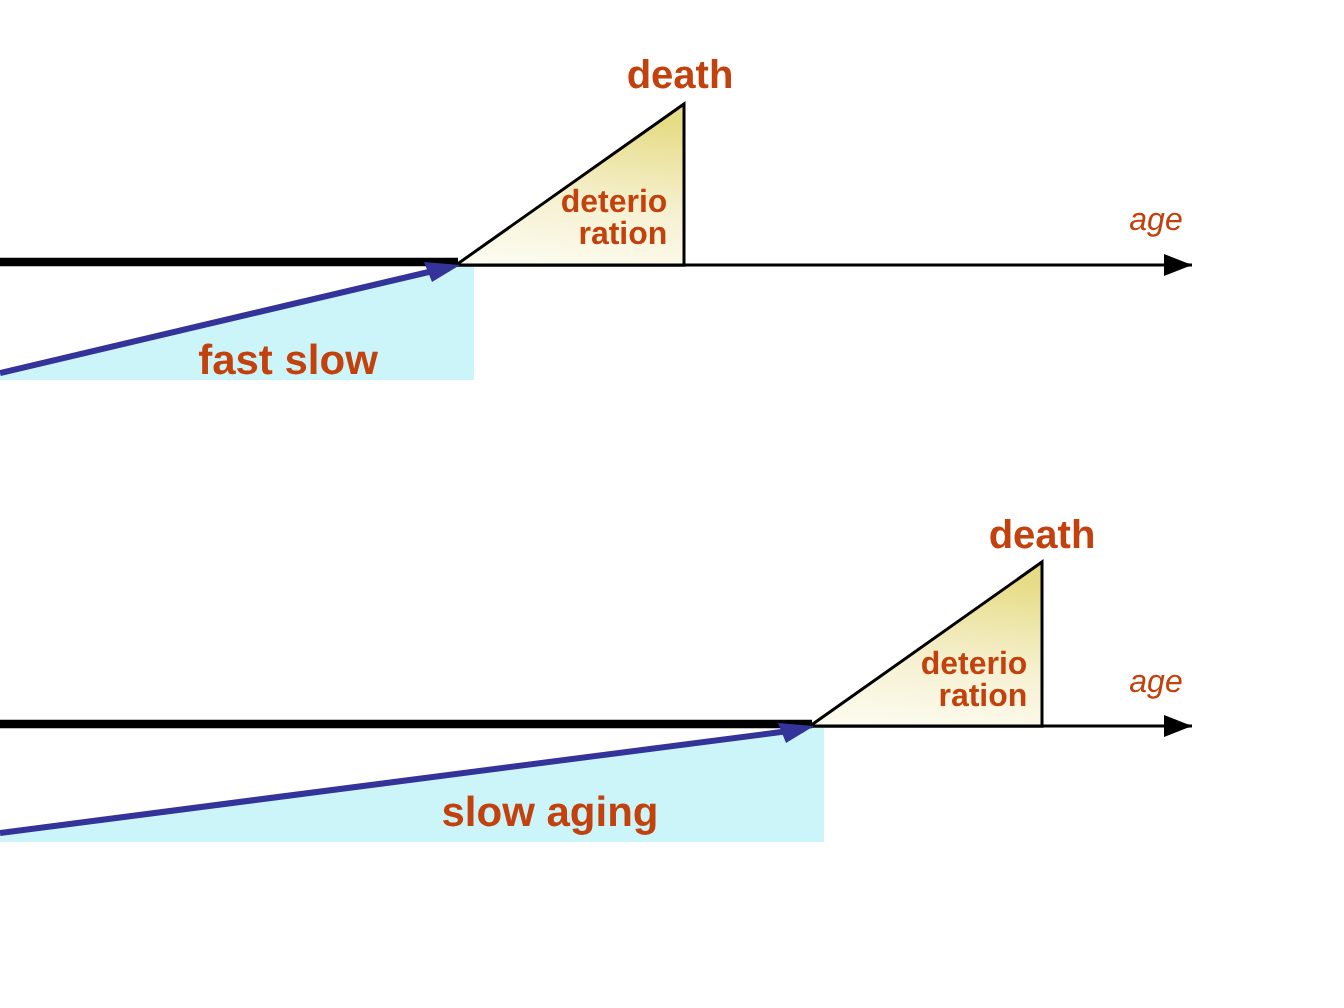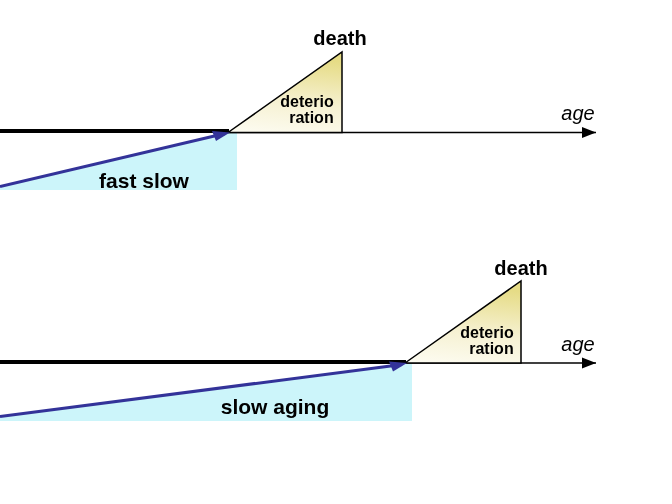--- a/index.html
+++ b/index.html
@@ -22,21 +22,21 @@
     position: absolute;
     left: 0;
     top: 0;
     width: 672px;
     height: 504px;
     display: block;
   }
   .lbl {
     position: absolute;
     white-space: nowrap;
-    color: #000000;
+    color: #c2410c;
     line-height: 1.02;
   }
   .lbl-death {
     font-size: 20px;
     font-weight: bold;
     letter-spacing: 0px;
     transform: translateX(-50%);
   }
   .lbl-aging {
     font-size: 21px;
@@ -46,21 +46,21 @@
   .lbl-deter {
     font-size: 16px;
     font-weight: bold;
     text-align: right;
     transform: translateX(-50%);
   }
   .lbl-deter span {
     display: block;
   }
   .lbl-age {
-    font-size: 20px;
+    font-size: 16px;
     font-style: italic;
     transform: translateX(-50%);
   }
 </style>
 </head>
 <body>
 
 <div id="diagram-root">
 
   <svg id="diagram-svg" viewBox="0 0 672 504">

